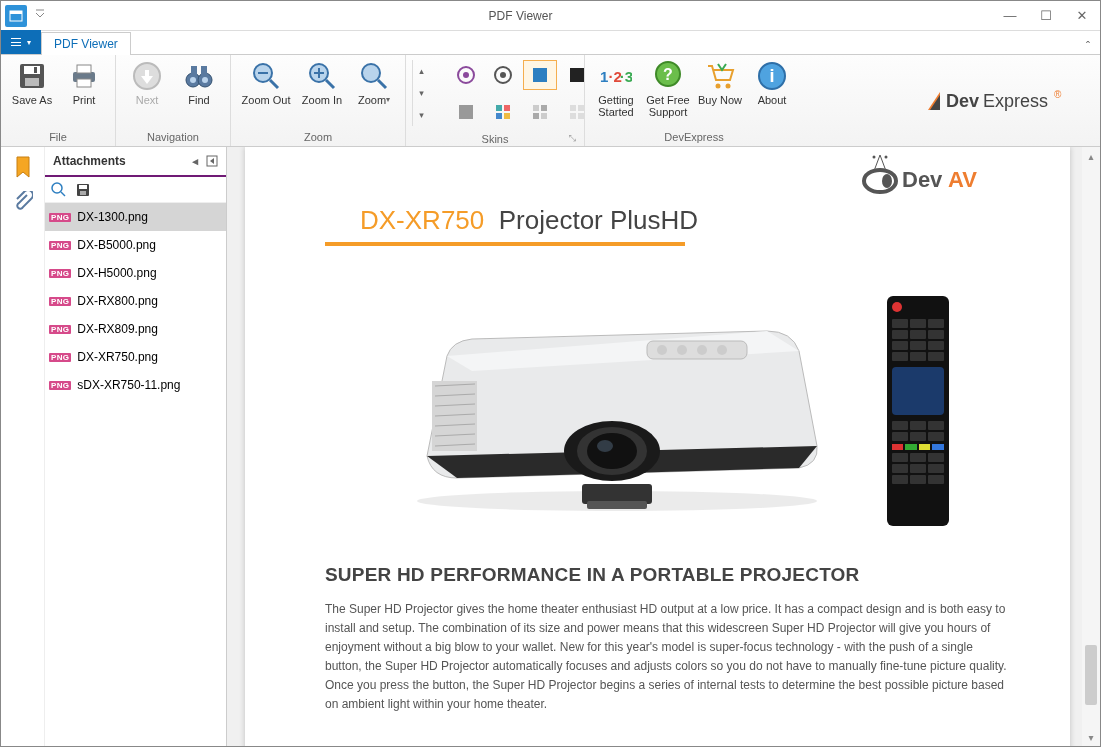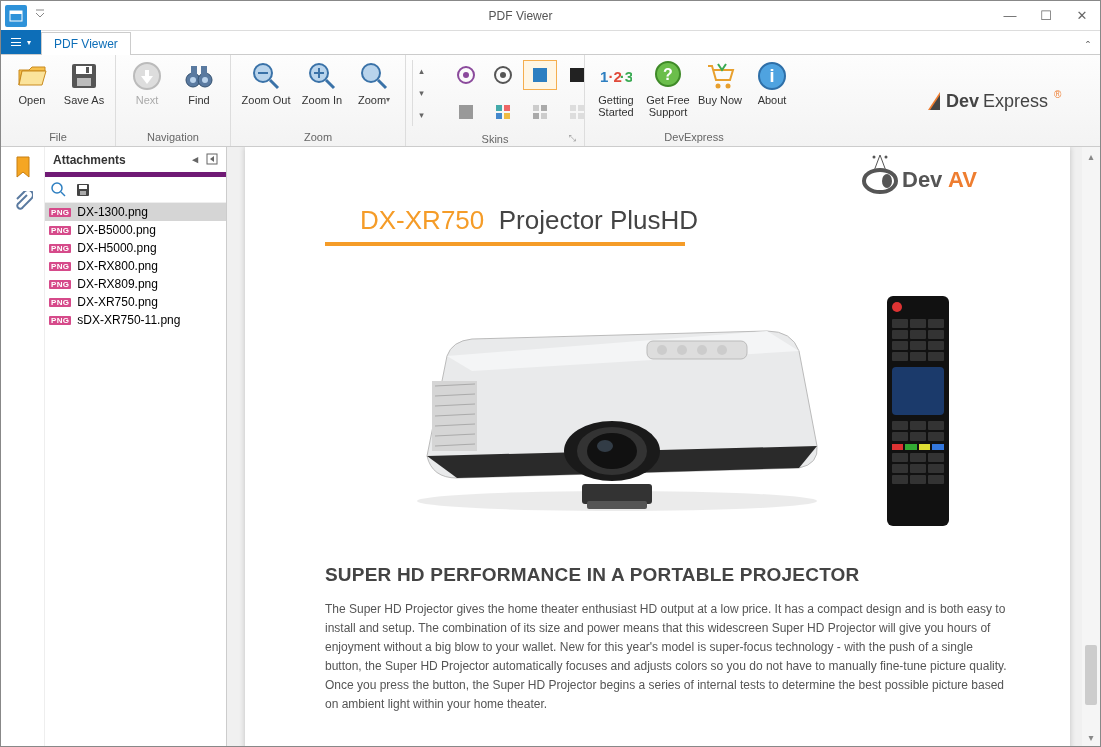--- a/index.html
+++ b/index.html
@@ -44,25 +44,25 @@
 
 svg { display:block; }
 
 
 .content { display:flex; height:calc(747px - 30px - 24px - 92px - 2px); }
 .side-icons { width:44px; background:#fff; border-right:1px solid #eee; display:flex; flex-direction:column; align-items:center; padding-top:8px; gap:10px;}
 .side-icon { width:24px; height:24px; display:flex; align-items:center; justify-content:center;}
 
 
 .attach-panel { width:182px; border-right:1px solid #ccc; background:#fff; display:flex; flex-direction:column; }
-.attach-header { height:30px; border-bottom:5px solid #701a75; display:flex; align-items:center; padding:0 8px; font-size:12px; font-weight:600; color:#333;}
+.attach-header { height:30px; border-bottom:2px solid #701a75; display:flex; align-items:center; padding:0 8px; font-size:12px; font-weight:600; color:#333;}
 .attach-header .hdr-btns { margin-left:auto; display:flex; gap:8px; color:#666; font-size:11px;}
 .attach-tools { height:26px; border-bottom:1px solid #eee; display:flex; align-items:center; padding:0 6px; gap:8px;}
 .attach-list { flex:1; overflow:auto; font-size:12px; }
-.attach-item { display:flex; align-items:center; gap:6px; height:18px; padding:0 4px;}
+.attach-item { display:flex; align-items:center; gap:6px; height:28px; padding:0 4px;}
 .attach-item.sel { background:#D5D5D5; }
 .png-badge { font-size:8px; font-weight:700; color:#fff; background:#D64A8A; padding:0 2px; border-radius:1px; letter-spacing:0.3px;}
 
 
 .viewer { flex:1; background:#f0f0f0; position:relative; overflow:hidden;}
 .page { position:absolute; left:18px; top:0; right:30px; bottom:-40px; background:#fff; box-shadow:0 0 6px rgba(0,0,0,0.2); padding:10px 60px 0 80px;}
 .brand-logo { position:absolute; right:60px; top:6px; }
 .doc-title { font-size:26px; color:#444; font-weight:300; margin-top:48px;margin-left:35px;}
 .doc-title .model { color:#F59C28; font-weight:400;}
 .orange-rule { height:4px; background:#F59C28; width:360px; margin-top:6px;}
@@ -116,36 +116,37 @@
   <div class="collapse-btn">ˆ</div>
 </div>
 
 <div class="ribbon">
 
   <div class="group">
     <div class="items">
       <div class="rbtn">
         <div class="ico">
             <svg width="32" height="32" viewBox="0 0 32 32">
-              <path d="M3 10h10l3-3h13v4H6l-3 14z" fill="#F6C04D" stroke="#C98A1E"></path>
-              <path d="M6 11h24l-4 14H3z" fill="#FBE39B" stroke="#C98A1E"></path>
-            </svg>
-          </div>
-        <div class="lbl">Open</div>
-      </div>
-      <div class="rbtn">
-        <div class="ico">
-            <svg width="32" height="32" viewBox="0 0 32 32">
               <rect x="4" y="4" width="24" height="24" fill="#555" rx="2"></rect>
               <rect x="8" y="6" width="16" height="8" fill="#fff"></rect>
               <rect x="9" y="18" width="14" height="8" fill="#bbb"></rect>
               <rect x="18" y="7" width="3" height="6" fill="#555"></rect>
             </svg>
           </div>
         <div class="lbl">Save As</div>
+      </div>
+      <div class="rbtn">
+        <div class="ico">
+            <svg width="32" height="32" viewBox="0 0 32 32">
+              <rect x="5" y="12" width="22" height="10" fill="#6A7A8A" rx="2"></rect>
+              <rect x="9" y="5" width="14" height="8" fill="#fff" stroke="#888"></rect>
+              <rect x="9" y="19" width="14" height="8" fill="#fff" stroke="#888"></rect>
+            </svg>
+          </div>
+        <div class="lbl">Print</div>
       </div>
     </div>
     <div class="group-label">File</div>
   </div>
 
   <div class="group">
     <div class="items">
       <div class="rbtn disabled">
         <div class="ico">
             <svg width="32" height="32" viewBox="0 0 32 32">

